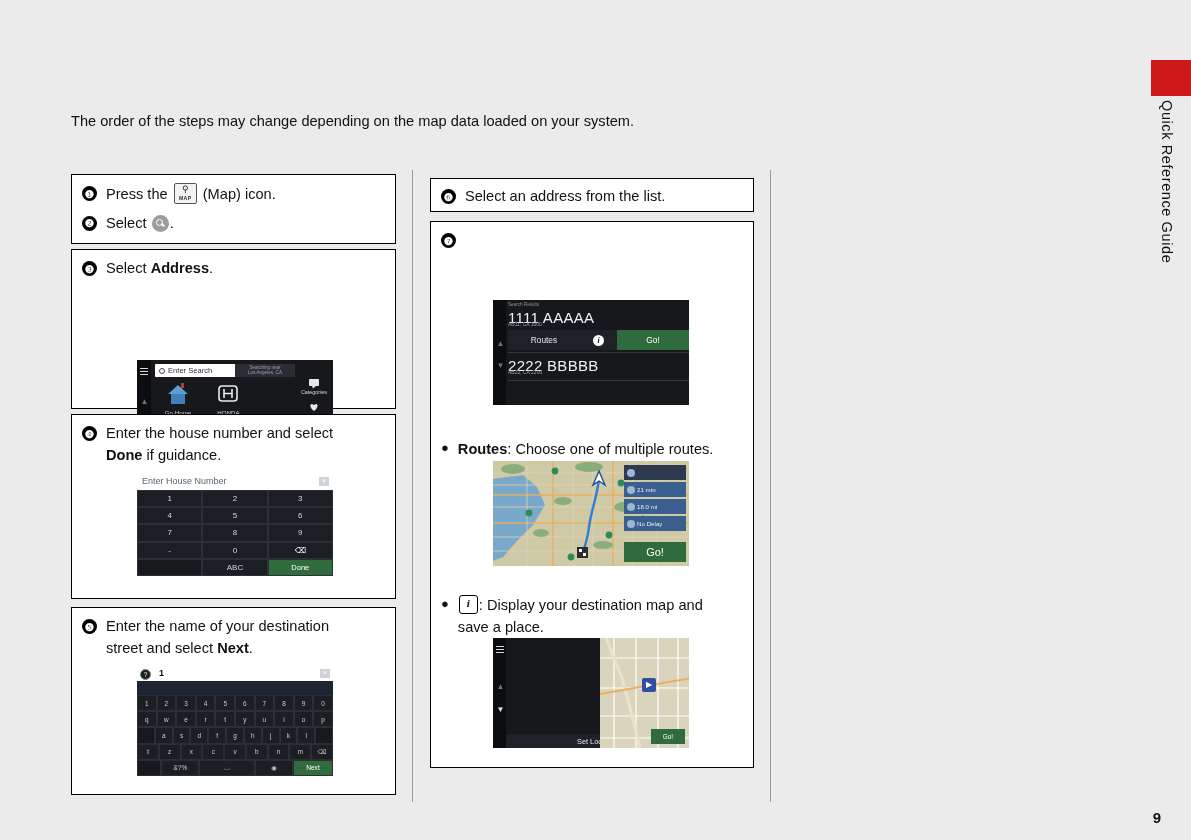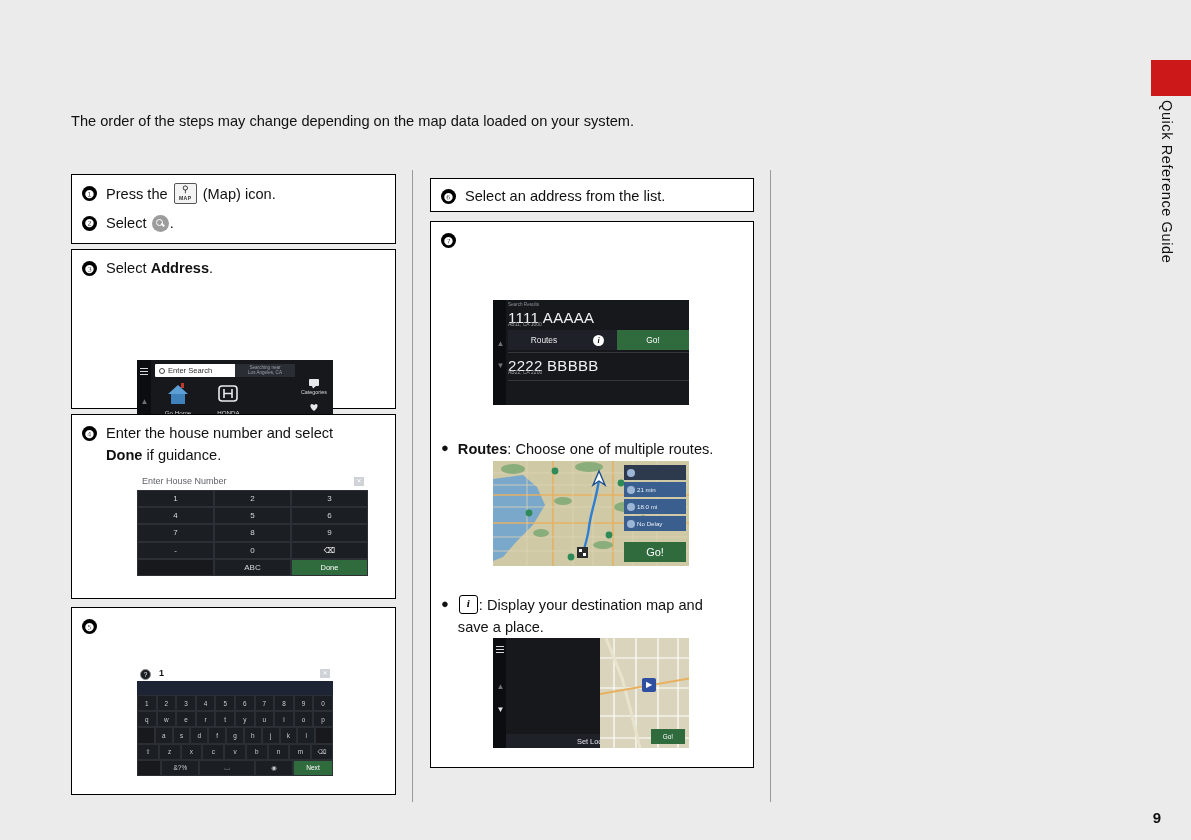--- a/index.html
+++ b/index.html
@@ -333,21 +333,21 @@
       </div>
     </div>
   </div>
 
   <div class="box" style="left:71px;top:414px;width:325px;height:185px;padding:8px 10px;">
     <div class="step-line">
       <span class="num">❹</span>
       <span class="step-txt"><span>Enter the house number and select</span><br><span class="bold">Done</span><span> if guidance.</span></span>
     </div>
 
-    <div class="shot" style="left:65px;top:58px;width:231px;height:103px;">
+    <div class="shot" style="left:65px;top:58px;width:196px;height:103px;">
       <div class="kp-field">Enter House Number</div>
       <div class="kp-x">✕</div>
       <div class="kp-rows">
         <div class="kp-row">
           <div class="kp-key">1</div>
           <div class="kp-key">2</div>
           <div class="kp-key">3</div>
         </div>
         <div class="kp-row">
           <div class="kp-key">4</div>
@@ -369,20 +369,21 @@
           <div class="kp-key">ABC</div>
           <div class="kp-key green">Done</div>
         </div>
       </div>
     </div>
   </div>
 
   <div class="box" style="left:71px;top:607px;width:325px;height:188px;padding:8px 10px;">
     <div class="step-line">
       <span class="num">❺</span>
+      <span class="step-txt"><span>Enter the name of your destination</span><br><span>street and select </span><span class="bold">Next</span><span>.</span></span>
     </div>
 
     <div class="shot" style="left:65px;top:58px;width:196px;height:110px;">
       <div class="qw-field">1</div>
       <div class="qw-q">?</div>
       <div class="qw-x">✕</div>
       <div class="qw-strip"></div>
       <div class="qw-rows">
         <div class="qw-row">
           <div class="qw-key">1</div>

